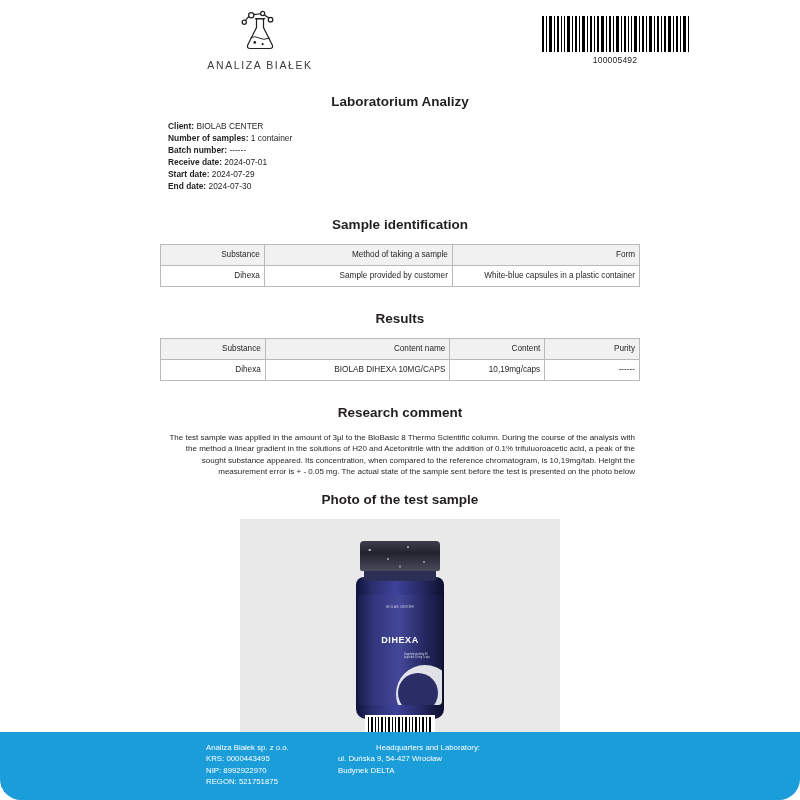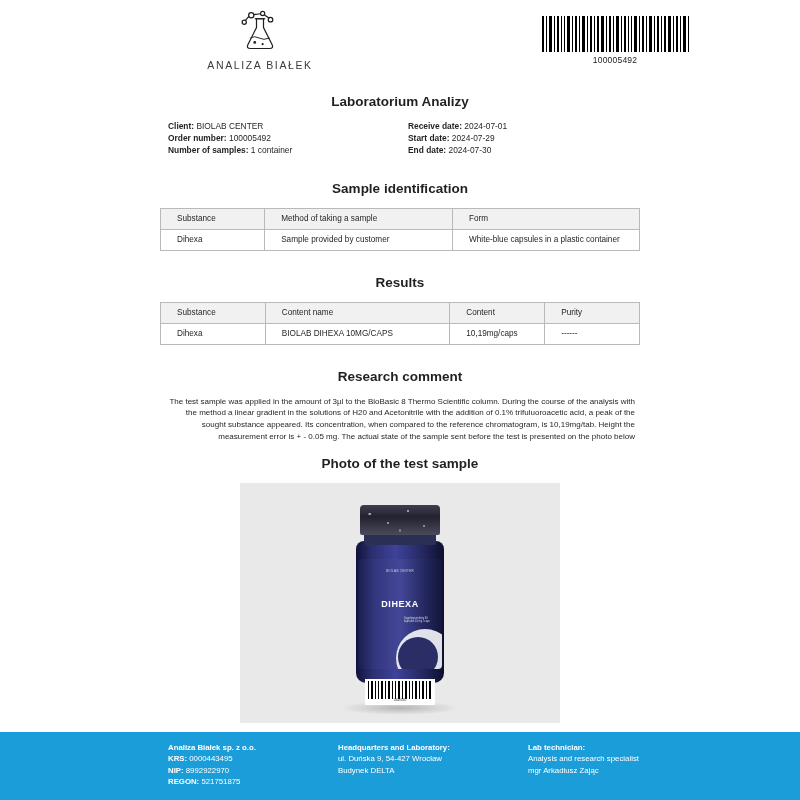--- a/index.html
+++ b/index.html
@@ -8,20 +8,21 @@
     width: 800px; height: 800px;
     background: #ffffff;
     font-family: "Liberation Sans", sans-serif;
     color: #231f20;
   }
   .page {
     position: relative;
     width: 800px; height: 800px;
     overflow: hidden;
     background: #fff;
+    border-radius: 21px;
   }
 
   
   .header {
     display: flex;
     justify-content: space-between;
     align-items: flex-start;
     padding: 10px 40px 0 40px;
     height: 70px;
   }
@@ -65,37 +66,38 @@
     margin: 24px 0 12px 0;
   }
   .section-title.big { font-size: 13.5px; }
 
   
   .meta {
     display: flex;
     padding: 0 0 0 168px;
     font-size: 8.4px;
     line-height: 1.42;
+    flex-direction: column;
   }
   .meta-col { width: 240px; }
   .meta-col.right { width: 280px; }
   .meta-row b { font-weight: bold; }
   .meta-row span { font-weight: normal; }
 
   
   table.doc {
     border-collapse: collapse;
     margin: 0 auto;
     width: 480px;
     font-size: 8.2px;
   }
   table.doc th, table.doc td {
     border: 1px solid #b9b9b9;
-    text-align: left;
-    padding: 5px 16px;
+    text-align: right;
+    padding: 5px 4px;
     font-weight: normal;
     color: #231f20;
   }
   table.doc thead th {
     background: #f1f1f1;
     font-weight: normal;
     height: 21px;
   }
   table.doc tbody td { height: 21px; }
 
@@ -254,21 +256,21 @@
     color: #fff;
     display: flex;
     padding: 9px 0 0 0;
     font-size: 7.8px;
     line-height: 1.45;
   }
   .footer .fcol { padding-top: 1px; }
   .footer .fcol.c1 { margin-left: 168px; width: 170px; }
   .footer .fcol.c2 { width: 190px; }
   .footer .fcol.c3 { width: 210px; }
-  .footer b { font-weight: bold; }
+  .footer b { font-weight: normal; margin-left: 38px; }
 </style>
 </head>
 <body>
 
 <div class="page">
 
   <div class="header">
     <div class="logo-block">
       <svg class="logo-mark" viewBox="0 0 60 48">
         <g stroke="#231f20" stroke-width="1.4" fill="none">
@@ -341,29 +343,29 @@
 
   <div class="section-title big">Laboratorium Analizy</div>
 
   <div class="meta">
     <div class="meta-col">
       <div class="meta-row">
         <b>Client:</b>
         <span>BIOLAB CENTER</span>
       </div>
       <div class="meta-row">
-        <b>Order number:</b>
-        <span>100005492</span>
-      </div>
-      <div class="meta-row">
         <b>Number of samples:</b>
         <span>1 container</span>
       </div>
     </div>
     <div class="meta-col right">
+      <div class="meta-row">
+        <b>Batch number:</b>
+        <span>------</span>
+      </div>
       <div class="meta-row">
         <b>Receive date:</b>
         <span>2024-07-01</span>
       </div>
       <div class="meta-row">
         <b>Start date:</b>
         <span>2024-07-29</span>
       </div>
       <div class="meta-row">
         <b>End date:</b>
@@ -477,20 +479,15 @@
       <div>
         <b>REGON:</b>
         <span>521751875</span>
       </div>
     </div>
     <div class="fcol c2">
       <div><b>Headquarters and Laboratory:</b></div>
       <div>ul. Duńska 9, 54-427 Wrocław</div>
       <div>Budynek DELTA</div>
     </div>
-    <div class="fcol c3">
-      <div><b>Lab technician:</b></div>
-      <div>Analysis and research specialist</div>
-      <div>mgr Arkadiusz Zając</div>
-    </div>
   </div>
 
 </div>
 
 </body></html>

